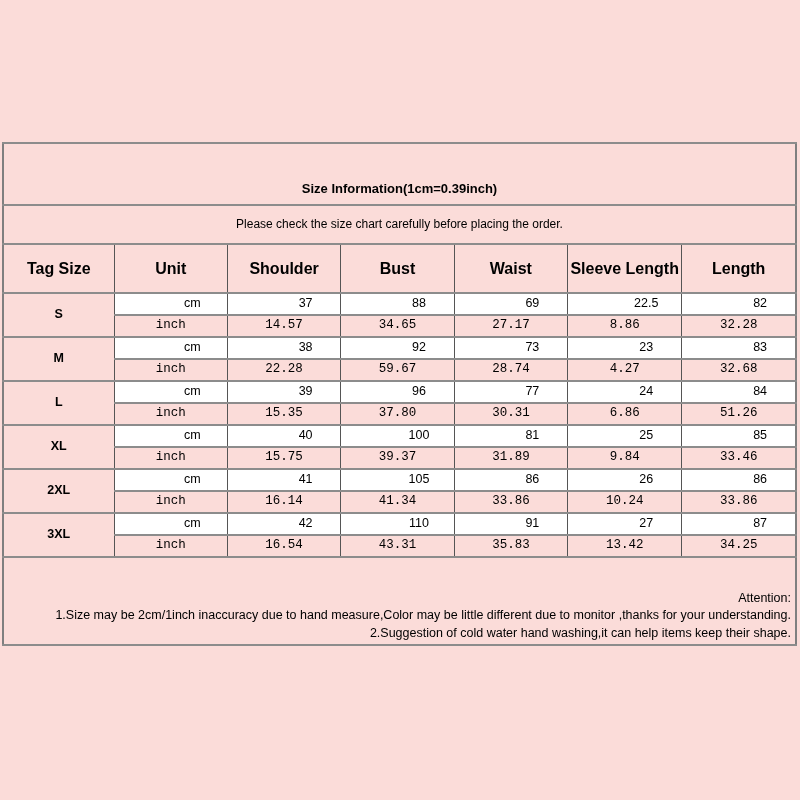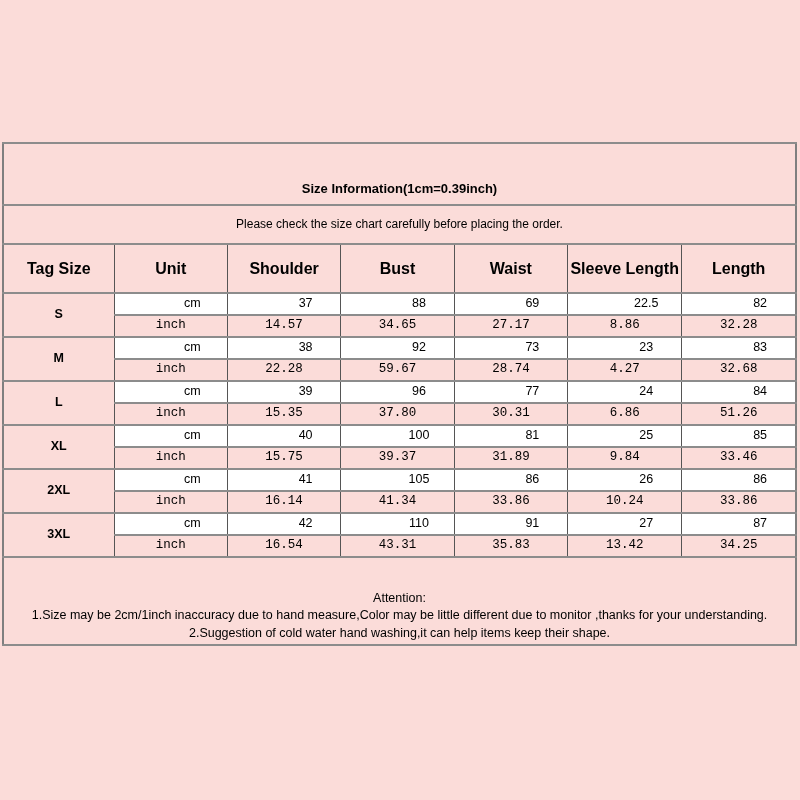--- a/index.html
+++ b/index.html
@@ -71,21 +71,21 @@
     background: var(--cell-white, #ffffff);
     padding-left: 43px;
   }
   tr.row-inch td.unit-cell,
   tr.row-inch td.value-cell {
     background: var(--cell-pink, #fbdcd9);
     font-family: Liberation Mono, monospace;
   }
   tr.row-attention td {
     height: 84px;
-    text-align: center;
+    text-align: right;
     vertical-align: bottom;
     padding: 0 4px 2px 4px;
     white-space: normal;
     font-size: 12.5px;
     line-height: 1.4;
   }
 </style>
 </head>
 <body>
 

